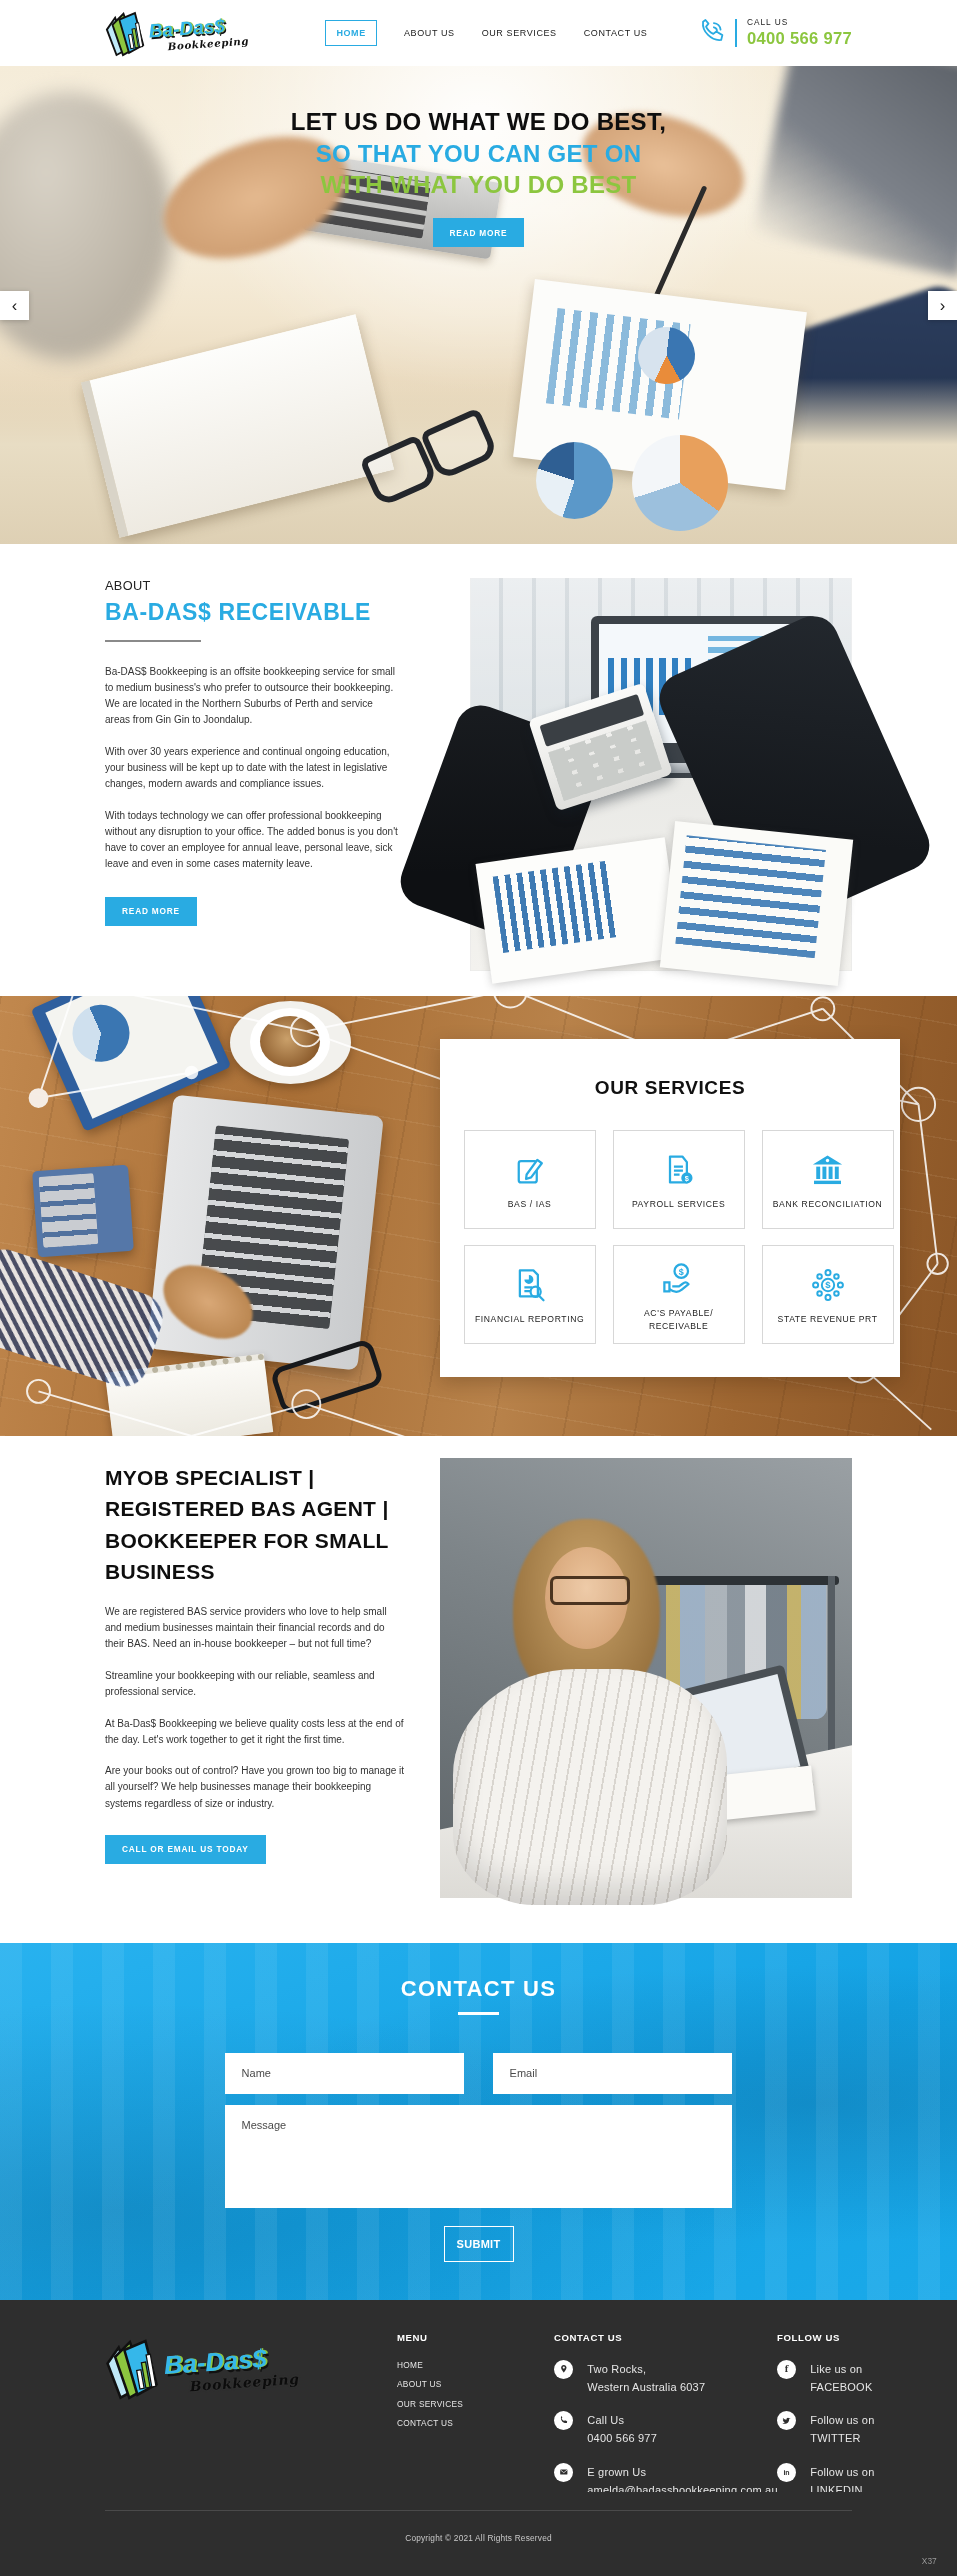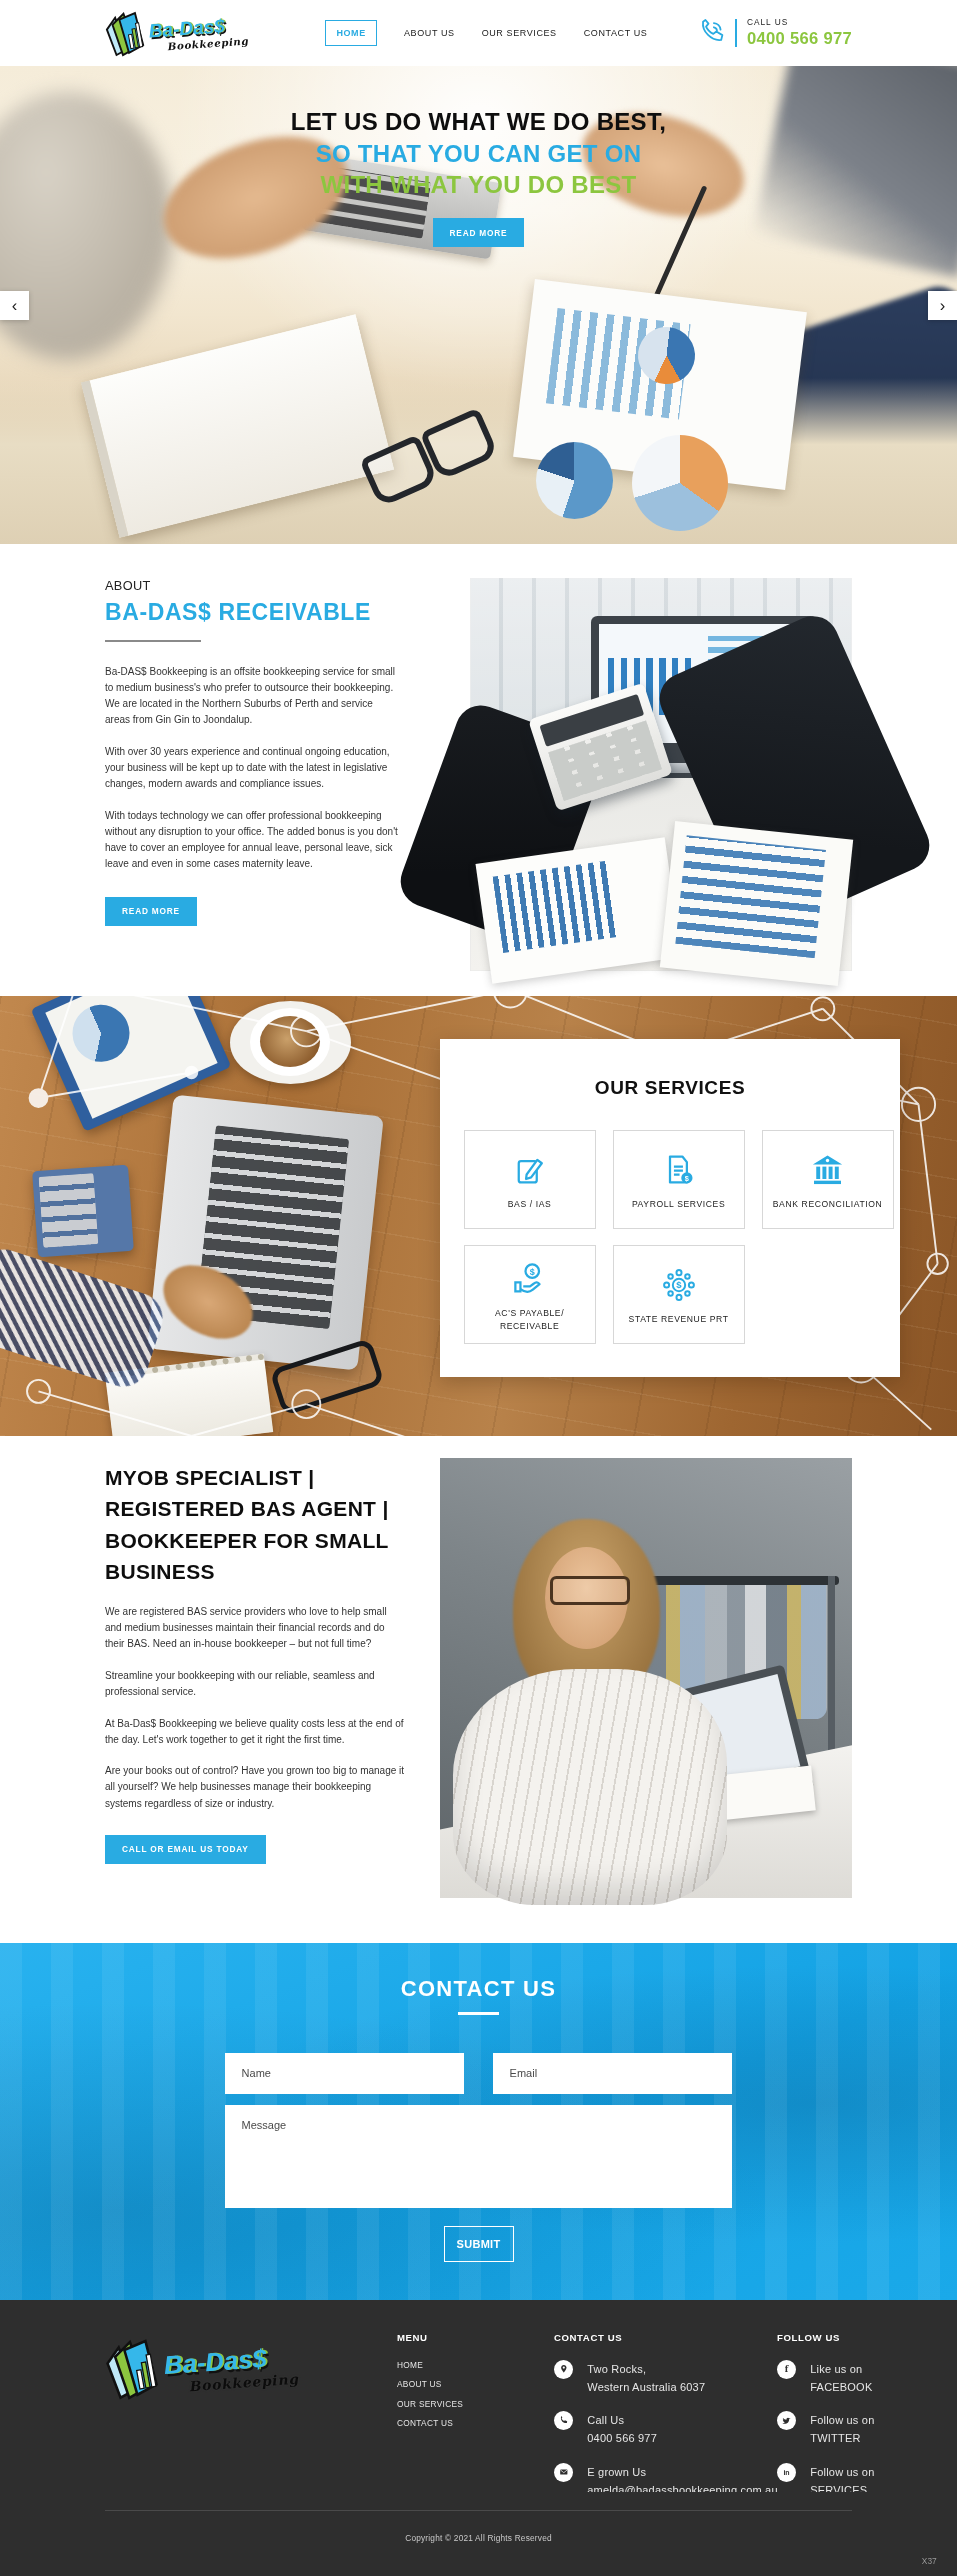--- a/index.html
+++ b/index.html
@@ -349,20 +349,32 @@
             <rect x="34" y="26" width="7" height="22"></rect>
               <rect x="45" y="26" width="7" height="22"></rect>
             <rect x="8" y="51" width="48" height="6"></rect>
           </svg>
         </span>
         <div class="service-label">BANK RECONCILIATION</div>
       </div>
       <div class="service-tile">
         <span class="service-icon">
           <svg width="36" height="36" viewBox="0 0 64 64" fill="none" stroke="#29ABE2" stroke-width="4">
+            <path d="M14 6 h24 l8 8 v38 h-32 z" stroke-linejoin="round"></path>
+            <path d="M30 14 a8 8 0 1 1 -8 8 l8 0 z" fill="#29ABE2" stroke="none"></path>
+            <path d="M22 36 h14 M22 43 h10"></path>
+            <circle cx="42" cy="44" r="9"></circle>
+            <path d="M48 51 l8 8" stroke-linecap="round"></path>
+          </svg>
+        </span>
+        <div class="service-label">FINANCIAL REPORTING</div>
+      </div>
+      <div class="service-tile">
+        <span class="service-icon">
+          <svg width="36" height="36" viewBox="0 0 64 64" fill="none" stroke="#29ABE2" stroke-width="4">
             <circle cx="36" cy="18" r="12"></circle>
             <text x="36" y="24" text-anchor="middle" font-size="16" fill="#29ABE2" font-weight="bold" stroke="none" font-family="Liberation Sans, sans-serif">$</text>
             <rect x="6" y="38" width="9" height="16"></rect>
             <path d="M15 50 c8 6 16 6 22 1 l12 -10 c-3 -4 -7 -4 -10 -1 l-7 5 h-12" stroke-linejoin="round"></path>
           </svg>
         </span>
         <div class="service-label">AC'S PAYABLE/ RECEIVABLE</div>
       </div>
       <div class="service-tile">
         <span class="service-icon">
@@ -510,21 +522,21 @@
         </span>
         <span class="ftext">
           <div>Follow us on</div>
           <div>TWITTER</div>
         </span>
       </div>
       <div class="frow">
         <span class="ficon" style="font-size:7px;">in</span>
         <span class="ftext">
           <div>Follow us on</div>
-          <div>SERVICES</div>
+          <div>LINKEDIN</div>
         </span>
       </div>
     </div>
   </div>
 </div>
 
 <div class="section copyright">
   <div class="copy-divider"></div>
   <div class="copy-text">Copyright © 2021 All Rights Reserved</div>
   <div class="watermark">X37</div>

